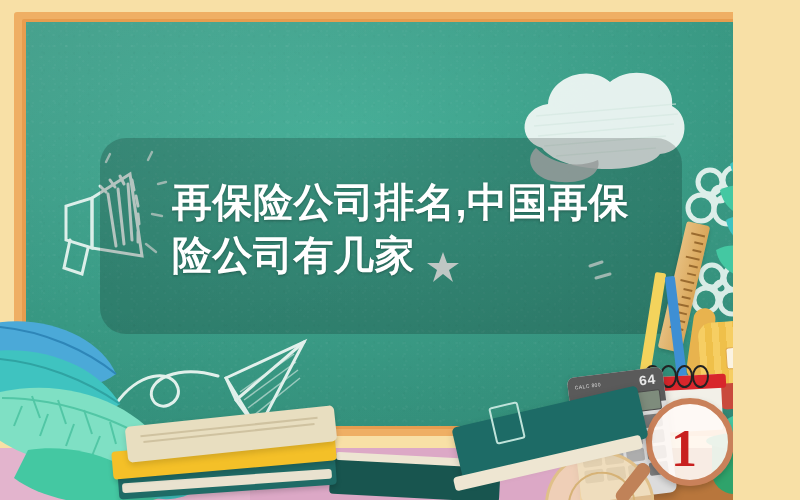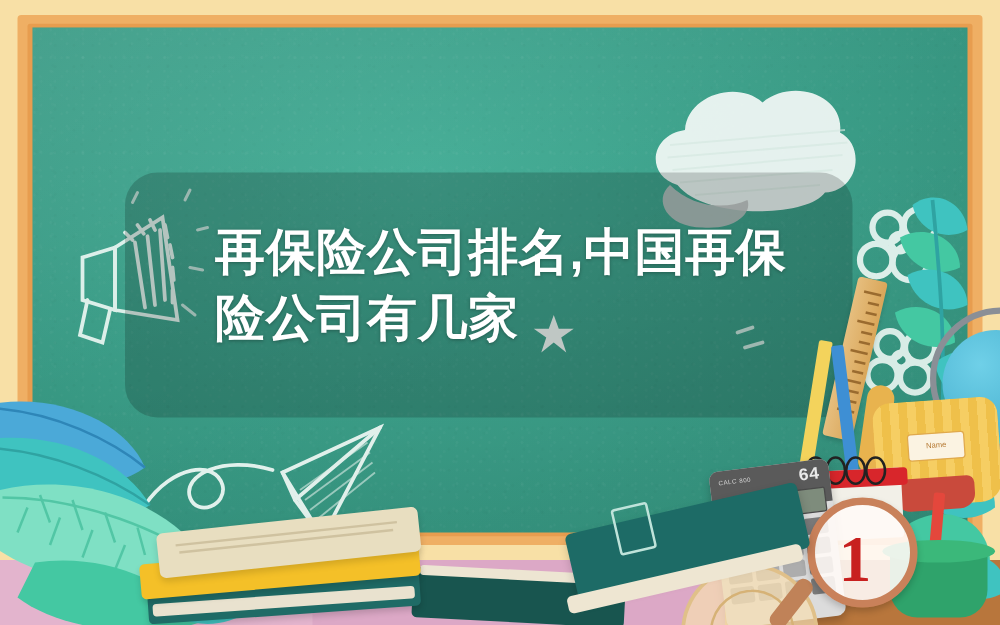--- a/index.html
+++ b/index.html
@@ -1,21 +1,21 @@
 <!DOCTYPE html>
 <html><head>
 <meta charset="utf-8">
 <style>
   html,body{margin:0;padding:0;}
   body{
     width:800px;height:500px;overflow:hidden;
     font-family:"Liberation Sans","DejaVu Sans",sans-serif;
     background:#F8E0A6;
   }
-  .stage{position:relative;width:800px;height:500px;overflow:hidden;background:#F8E0A6;}
+  .stage{position:relative;width:733px;height:500px;overflow:hidden;background:#F8E0A6;}
 
   
   .floor{position:absolute;left:0;bottom:0;width:800px;height:120px;background:#F0C88E;}
   .floor-pink{position:absolute;left:0;bottom:0;width:430px;height:78px;background:#E3B4CD;}
   .floor-pink2{position:absolute;left:250px;bottom:0;width:330px;height:60px;background:#DCA8C6;}
   .floor-tan{position:absolute;left:0;bottom:62px;width:800px;height:26px;background:#F6D79B;}
   .floor-wood{position:absolute;left:520px;bottom:60px;width:280px;height:70px;background:#C98A4B;}
   .floor-wood2{position:absolute;left:600px;bottom:0px;width:200px;height:90px;background:#B8763C;}
   .floor-strip{position:absolute;left:0;bottom:88px;width:800px;height:10px;background:#E8A95E;}
 

